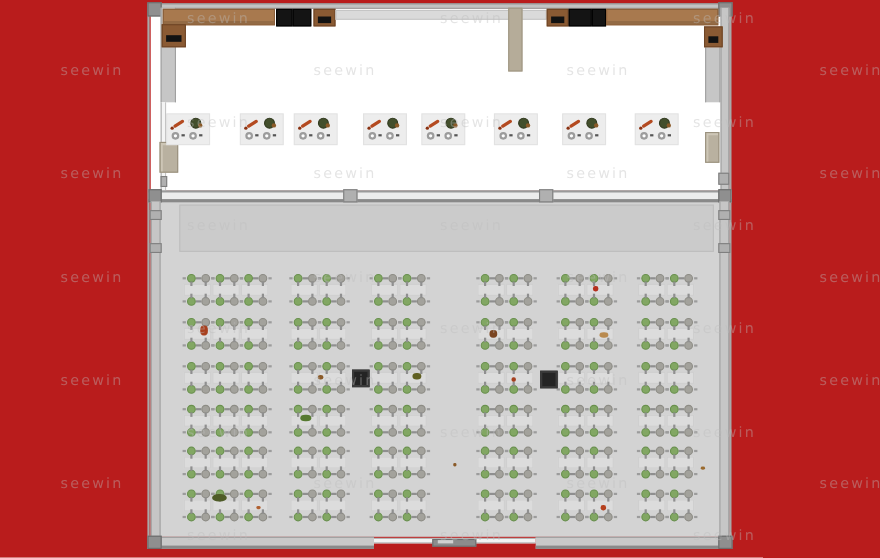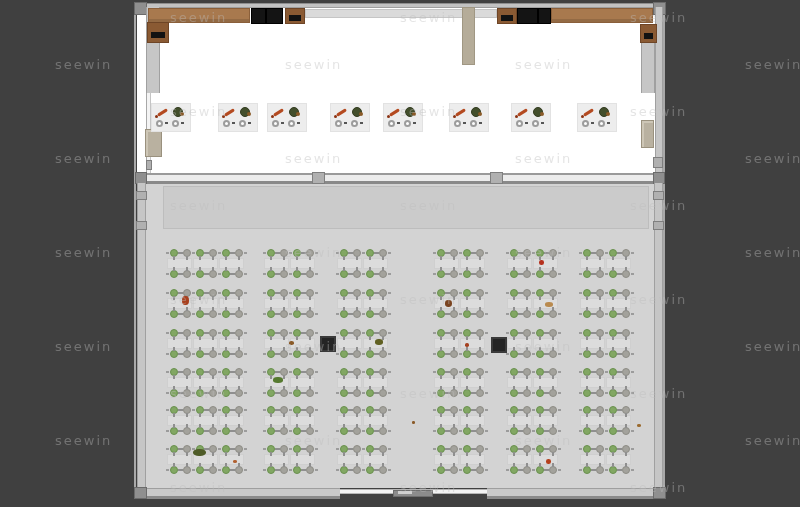--- a/index.html
+++ b/index.html
@@ -1,16 +1,16 @@
 <!DOCTYPE html>
 <html><head>
 <meta charset="utf-8">
 <style>
   html,body{margin:0;padding:0;background:#ffffff;}
-  .page{position:relative;width:800px;height:507px;background:#404040;overflow:hidden;
+  .page{position:relative;width:800px;height:507px;background:#b91c1c;overflow:hidden;
         font-family:"DejaVu Sans", sans-serif;}
   .abs{position:absolute;box-sizing:border-box;}
   .circle{border-radius:50%;}
   
   .floor-upper{background:#ffffff;}
   .floor-lower{background:#d3d3d3;}
   .inset-band{background:#cbcbcb;border:1px solid #bdbdbd;}
   
   .wall-line-top{background:#c2c2c2;border-top:1px solid #8f8f8f;border-bottom:1px solid #9f9f9f;}
   .wall-strip{background:#c6c6c6;border-left:1px solid #a0a0a0;border-right:1px solid #a0a0a0;}

